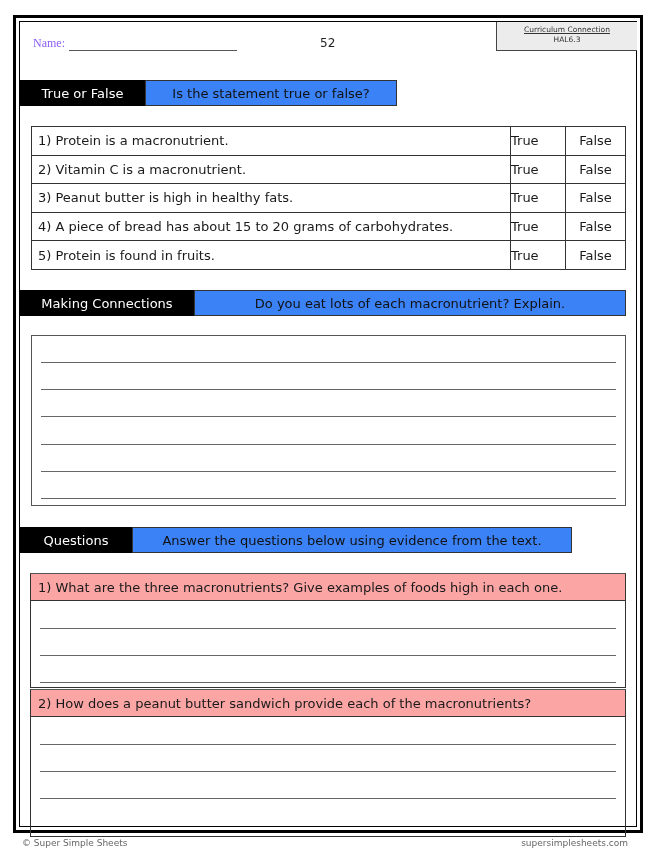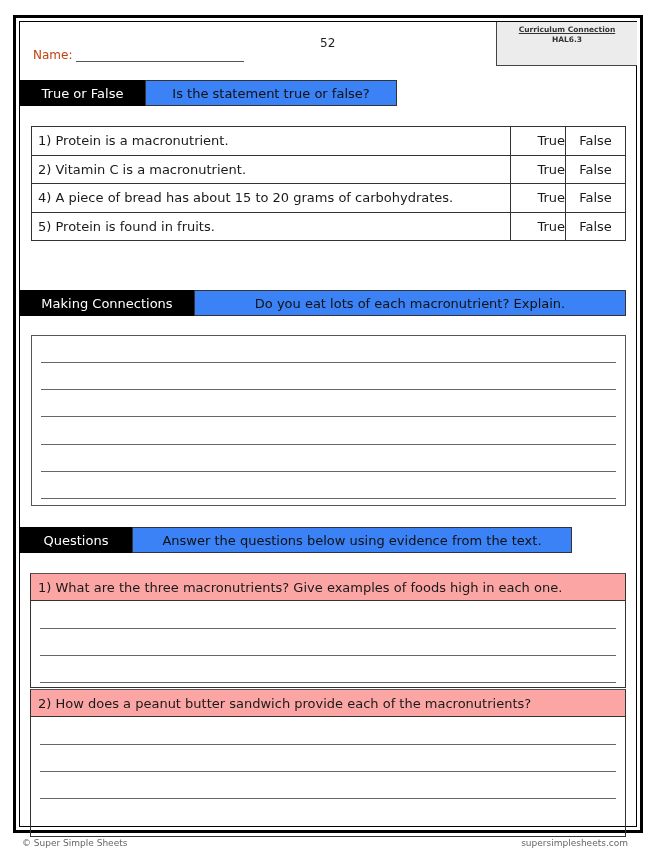--- a/index.html
+++ b/index.html
@@ -2,34 +2,34 @@
 <html><head>
   <meta charset="utf-8">
   <style>
     * { box-sizing: border-box; margin: 0; padding: 0; }
     html, body { width: 656px; height: 852px; background: #ffffff; overflow: hidden; }
     body { position: relative; font-family: "DejaVu Sans", sans-serif; color: #1a1a1a; }
 
     .frame-outer { position: absolute; left: 13px; top: 15px; width: 630px; height: 818px; border: 3px solid #000; }
     .frame-inner { position: absolute; left: 19px; top: 21px; width: 618px; height: 806px; border: 1px solid #000; background: #fff; }
 
-    .name-row { position: absolute; left: 33px; top: 48px; font-size: 12px; color: #c2410c; }
+    .name-row { position: absolute; left: 33px; top: 36px; font-size: 12px; color: #8b5cf6; font-family: Liberation Serif, serif; }
     .name-line { display: inline-block; width: 168px; border-bottom: 1px solid #555; margin-left: 4px; height: 12px; vertical-align: bottom; }
     .page-num { position: absolute; left: 320px; top: 36px; font-size: 12px; color: #222; }
 
-    .curriculum { position: absolute; left: 496px; top: 22px; width: 141px; height: 44px; background: #ececec; border-left: 1px solid #444; border-bottom: 1px solid #444; text-align: center; font-size: 7.5px; color: #333; line-height: 10px; padding-top: 3px; font-weight: bold; }
+    .curriculum { position: absolute; left: 496px; top: 22px; width: 141px; height: 29px; background: #ececec; border-left: 1px solid #444; border-bottom: 1px solid #444; text-align: center; font-size: 7.5px; color: #333; line-height: 10px; padding-top: 3px; }
     .curriculum .cc-title { text-decoration: underline; }
 
     .section-header { position: absolute; left: 20px; height: 26px; display: flex; border-radius: 13px; }
     .sh-dark { background: #000; color: #fff; font-size: 13px; display: flex; align-items: center; justify-content: center; }
     .sh-light { background: #3b82f6; color: #111; font-size: 13px; border: 1px solid #333; display: flex; align-items: center; justify-content: center; }
 
     .tf-table { position: absolute; left: 31px; top: 126px; width: 595px; border-collapse: collapse; font-size: 13px; }
     .tf-table td { border: 1px solid #333; height: 28.6px; padding: 1px 6px; color: #1a1a1a; }
-    .tf-table td.opt { width: 55px; text-align: right; padding: 0; margin-top: 48px; }
+    .tf-table td.opt { width: 55px; text-align: left; padding: 0; margin-top: 48px; }
     .tf-table td.opt2 { width: 60px; text-align: center; padding: 0; }
 
     .lines-box { position: absolute; left: 31px; top: 335px; width: 595px; height: 171px; border: 1px solid #555; }
     .write-line { position: absolute; left: 9px; right: 9px; height: 0; border-bottom: 1px solid #666; }
 
     .q-box { position: absolute; left: 30px; width: 596px; border: 1px solid #333; border-top: 1px solid #555; }
     .q-head { background: #fca5a5; border-bottom: 1px solid #333; height: 27px; font-size: 13px; display: flex; align-items: center; padding-left: 7px; color: #1a1a1a; }
     .q-body { position: relative; }
 
     .footer-left { position: absolute; left: 22px; top: 838px; font-size: 9px; color: #666; }
@@ -58,20 +58,25 @@
 
 <table class="tf-table">
   <tbody>
     <tr>
       <td>1) Protein is a macronutrient.</td>
       <td class="opt">True</td>
       <td class="opt2">False</td>
     </tr>
     <tr>
       <td>2) Vitamin C is a macronutrient.</td>
+      <td class="opt">True</td>
+      <td class="opt2">False</td>
+    </tr>
+    <tr>
+      <td>3) Peanut butter is high in healthy fats.</td>
       <td class="opt">True</td>
       <td class="opt2">False</td>
     </tr>
     <tr>
       <td>4) A piece of bread has about 15 to 20 grams of carbohydrates.</td>
       <td class="opt">True</td>
       <td class="opt2">False</td>
     </tr>
     <tr>
       <td>5) Protein is found in fruits.</td>

